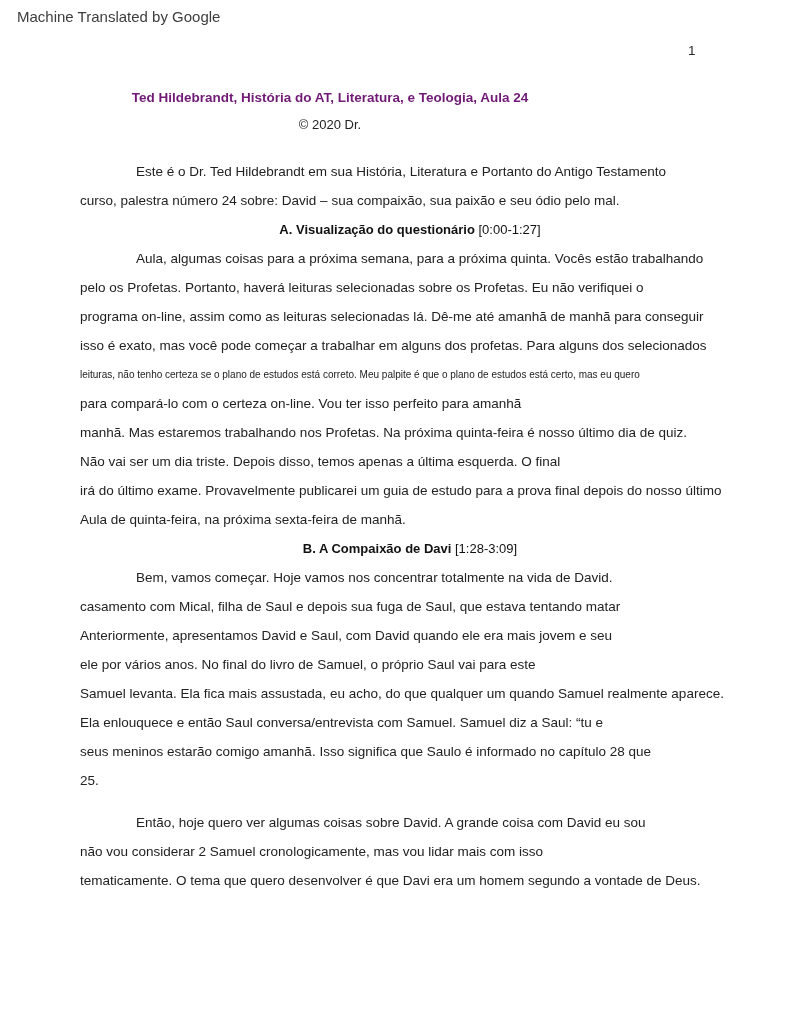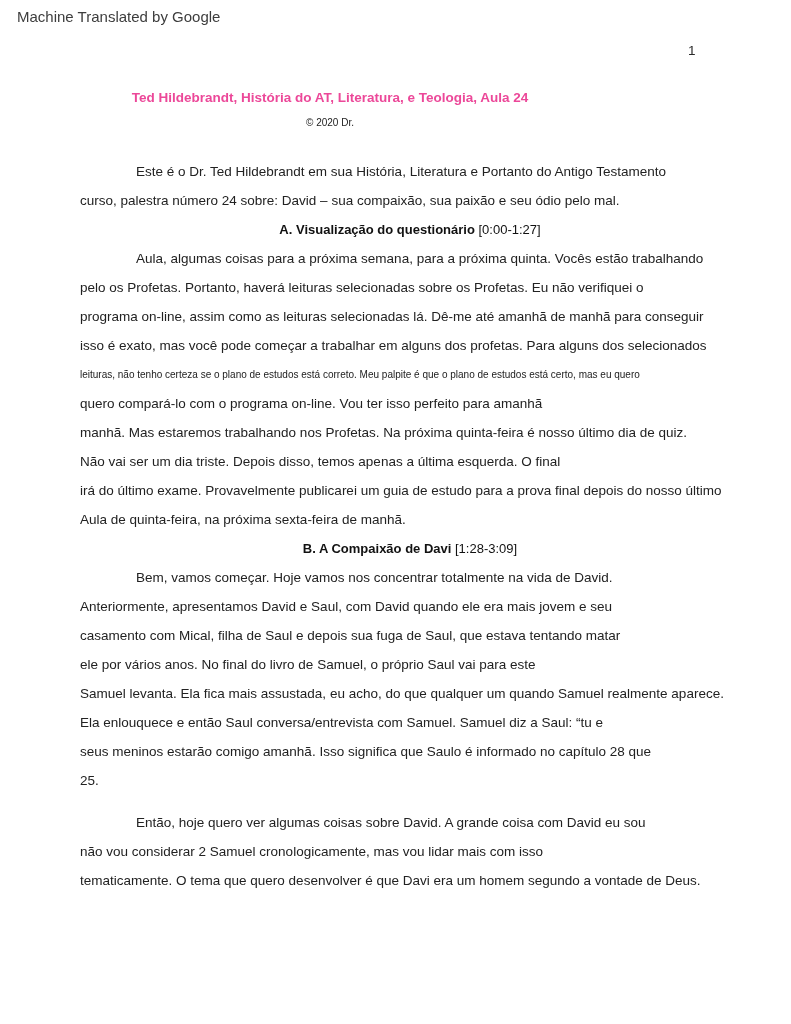--- a/index.html
+++ b/index.html
@@ -29,30 +29,30 @@
     color: #2a2a2a;
   }
   .doc-title {
     position: absolute;
     left: 80px;
     top: 90px;
     width: 500px;
     text-align: center;
     font-size: 13.5px;
     font-weight: bold;
-    color: #ec4899;
+    color: #701a75;
     white-space: nowrap;
   }
   .copyright {
     position: absolute;
     left: 80px;
     top: 117px;
     width: 500px;
     text-align: center;
-    font-size: 10px;
+    font-size: 13px;
     color: #222222;
     white-space: nowrap;
   }
   .content {
     position: absolute;
     left: 80px;
     top: 157px;
     width: 660px;
     font-size: 13.5px;
     color: #222222;
@@ -83,29 +83,29 @@
   <div class="copyright">© 2020 Dr.</div>
   <div class="content">
       <div class="line indent">Este é o Dr. Ted Hildebrandt em sua História, Literatura e Portanto do Antigo Testamento</div>
       <div class="line">curso, palestra número 24 sobre: David – sua compaixão, sua paixão e seu ódio pelo mal.</div>
       <div class="line heading"><span>A. Visualização do questionário</span><span class="time"> [0:00-1:27]</span></div>
       <div class="line indent">Aula, algumas coisas para a próxima semana, para a próxima quinta. Vocês estão trabalhando</div>
       <div class="line">pelo os Profetas. Portanto, haverá leituras selecionadas sobre os Profetas. Eu não verifiquei o</div>
       <div class="line">programa on-line, assim como as leituras selecionadas lá. Dê-me até amanhã de manhã para conseguir</div>
       <div class="line">isso é exato, mas você pode começar a trabalhar em alguns dos profetas. Para alguns dos selecionados</div>
       <div class="line small">leituras, não tenho certeza se o plano de estudos está correto. Meu palpite é que o plano de estudos está certo, mas eu quero</div>
-      <div class="line">quero compará-lo com o programa on-line. Vou ter isso perfeito para amanhã</div>
+      <div class="line">para compará-lo com o certeza on-line. Vou ter isso perfeito para amanhã</div>
       <div class="line">manhã. Mas estaremos trabalhando nos Profetas. Na próxima quinta-feira é nosso último dia de quiz.</div>
       <div class="line">Não vai ser um dia triste. Depois disso, temos apenas a última esquerda. O final</div>
       <div class="line">irá do último exame. Provavelmente publicarei um guia de estudo para a prova final depois do nosso último</div>
       <div class="line">Aula de quinta-feira, na próxima sexta-feira de manhã.</div>
       <div class="line heading"><span>B. A Compaixão de Davi</span><span class="time"> [1:28-3:09]</span></div>
       <div class="line indent">Bem, vamos começar. Hoje vamos nos concentrar totalmente na vida de David.</div>
+      <div class="line">casamento com Mical, filha de Saul e depois sua fuga de Saul, que estava tentando matar</div>
       <div class="line">Anteriormente, apresentamos David e Saul, com David quando ele era mais jovem e seu</div>
-      <div class="line">casamento com Mical, filha de Saul e depois sua fuga de Saul, que estava tentando matar</div>
       <div class="line">ele por vários anos. No final do livro de Samuel, o próprio Saul vai para este</div>
       <div class="line">Samuel levanta. Ela fica mais assustada, eu acho, do que qualquer um quando Samuel realmente aparece.</div>
       <div class="line">Ela enlouquece e então Saul conversa/entrevista com Samuel. Samuel diz a Saul: “tu e</div>
       <div class="line">seus meninos estarão comigo amanhã. Isso significa que Saulo é informado no capítulo 28 que</div>
       <div class="line">25.</div>
       <div class="line indent space-before">Então, hoje quero ver algumas coisas sobre David. A grande coisa com David eu sou</div>
       <div class="line">não vou considerar 2 Samuel cronologicamente, mas vou lidar mais com isso</div>
       <div class="line">tematicamente. O tema que quero desenvolver é que Davi era um homem segundo a vontade de Deus.</div>
     </div>
 </div>

